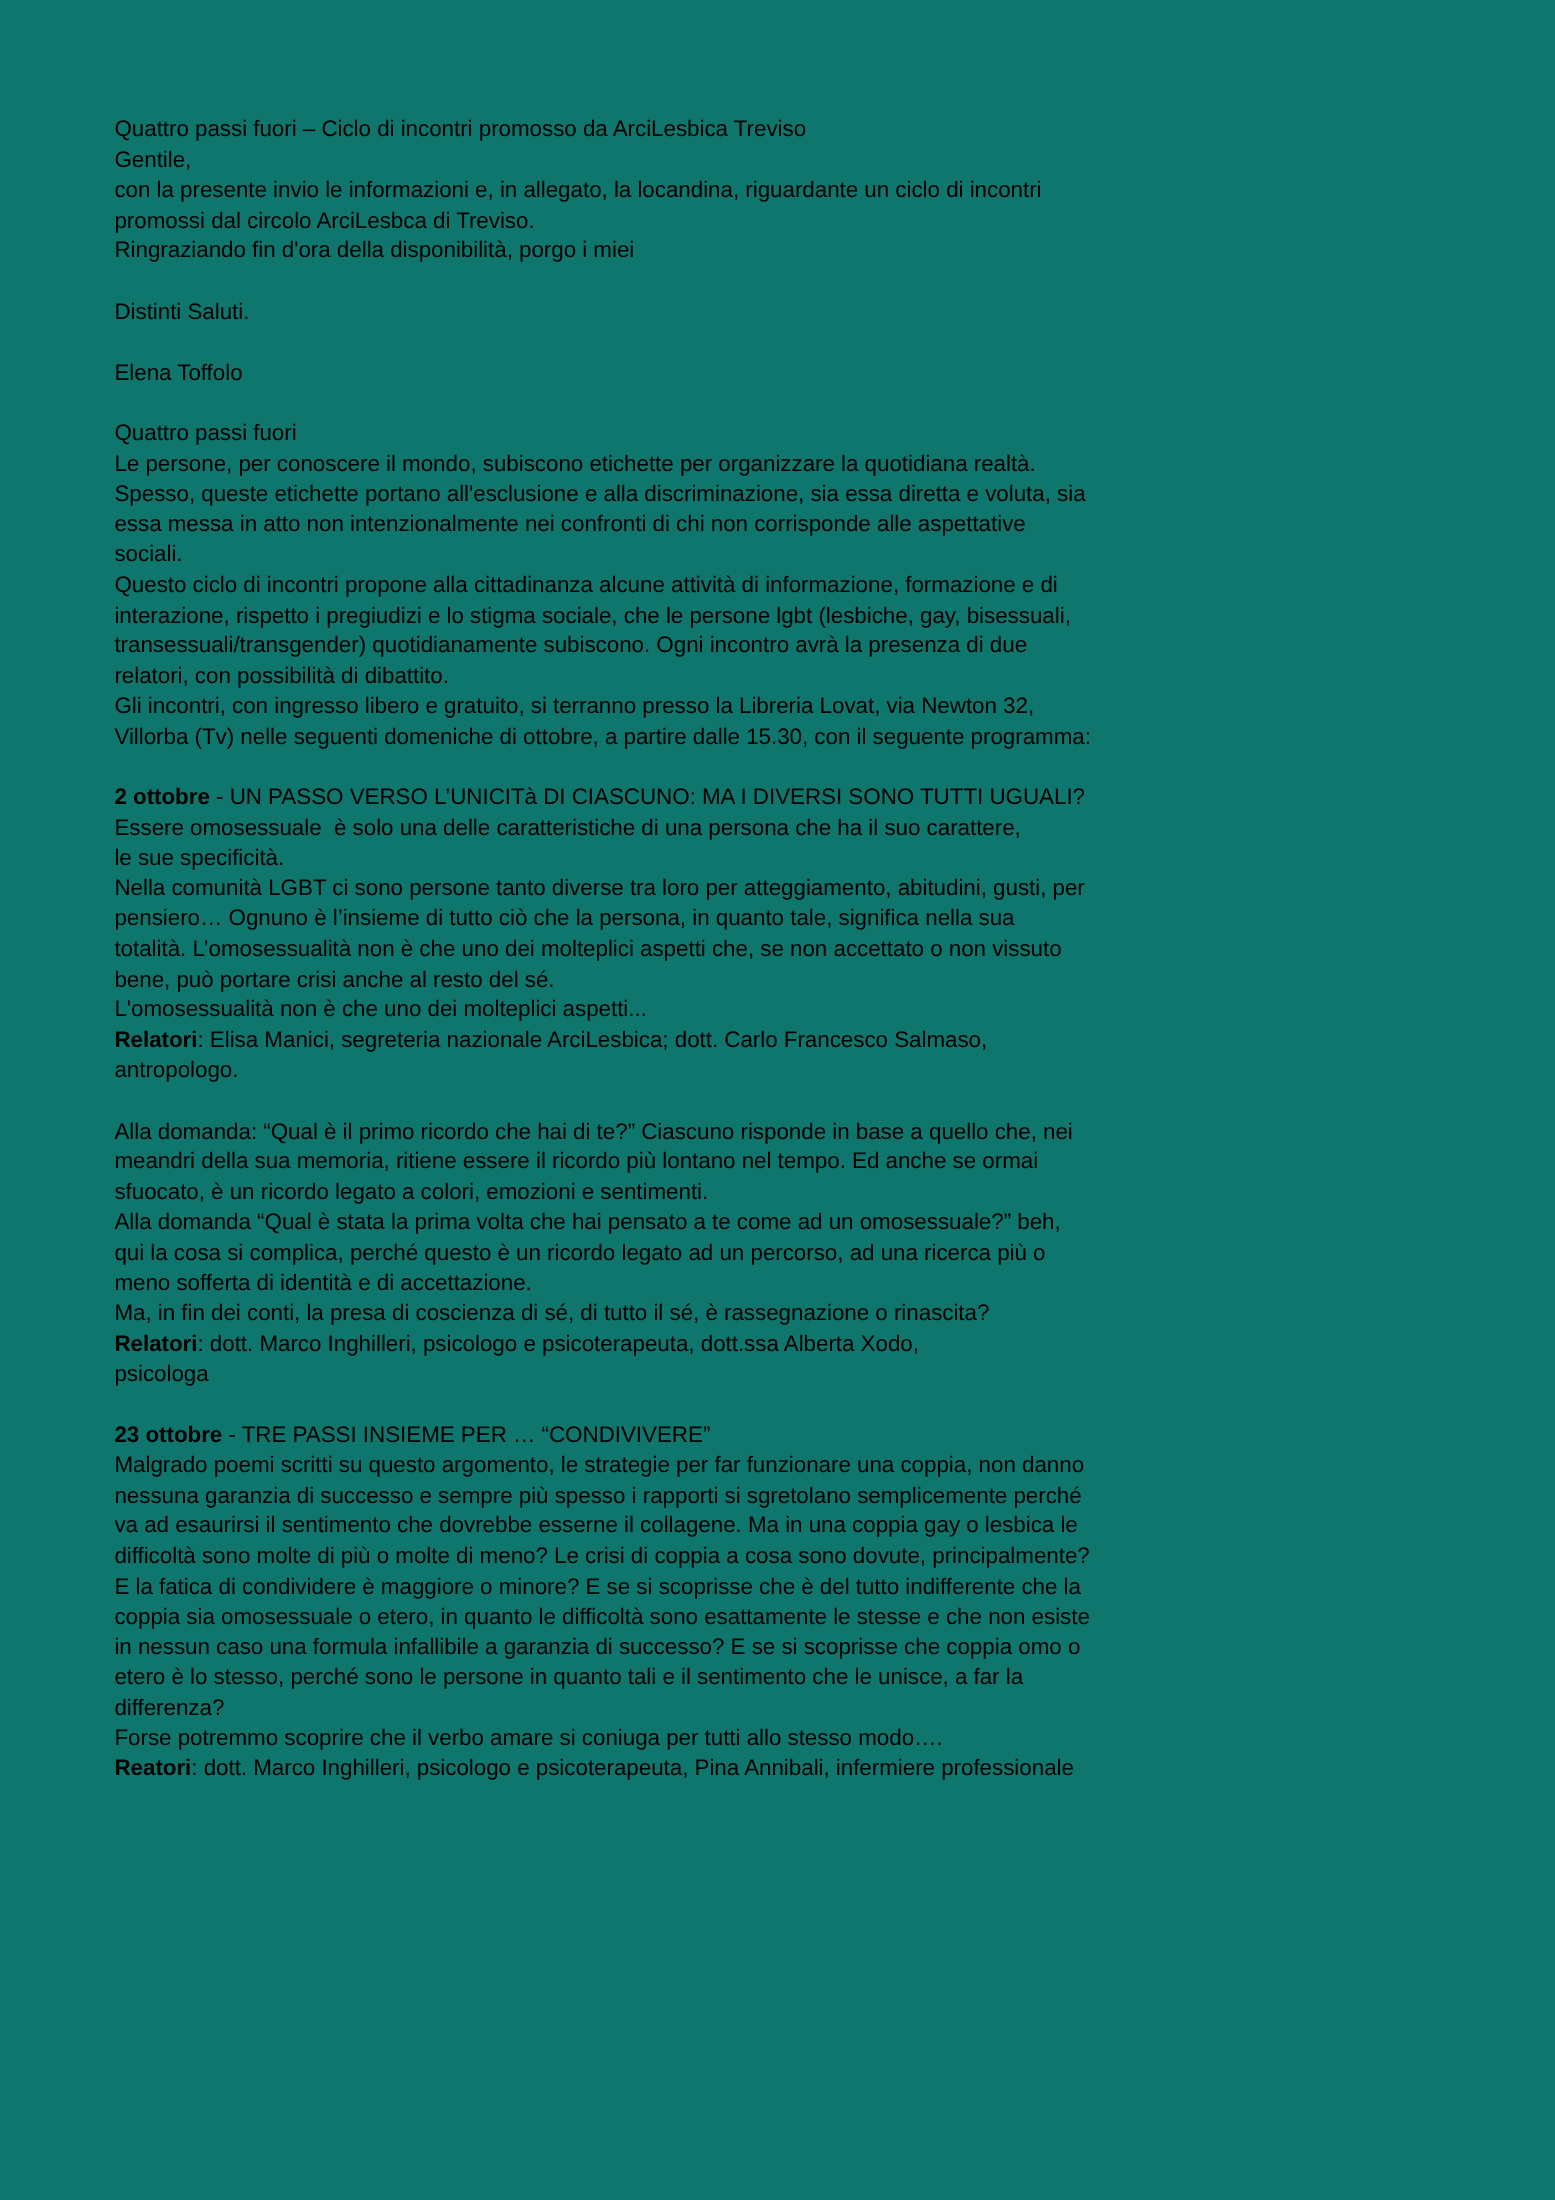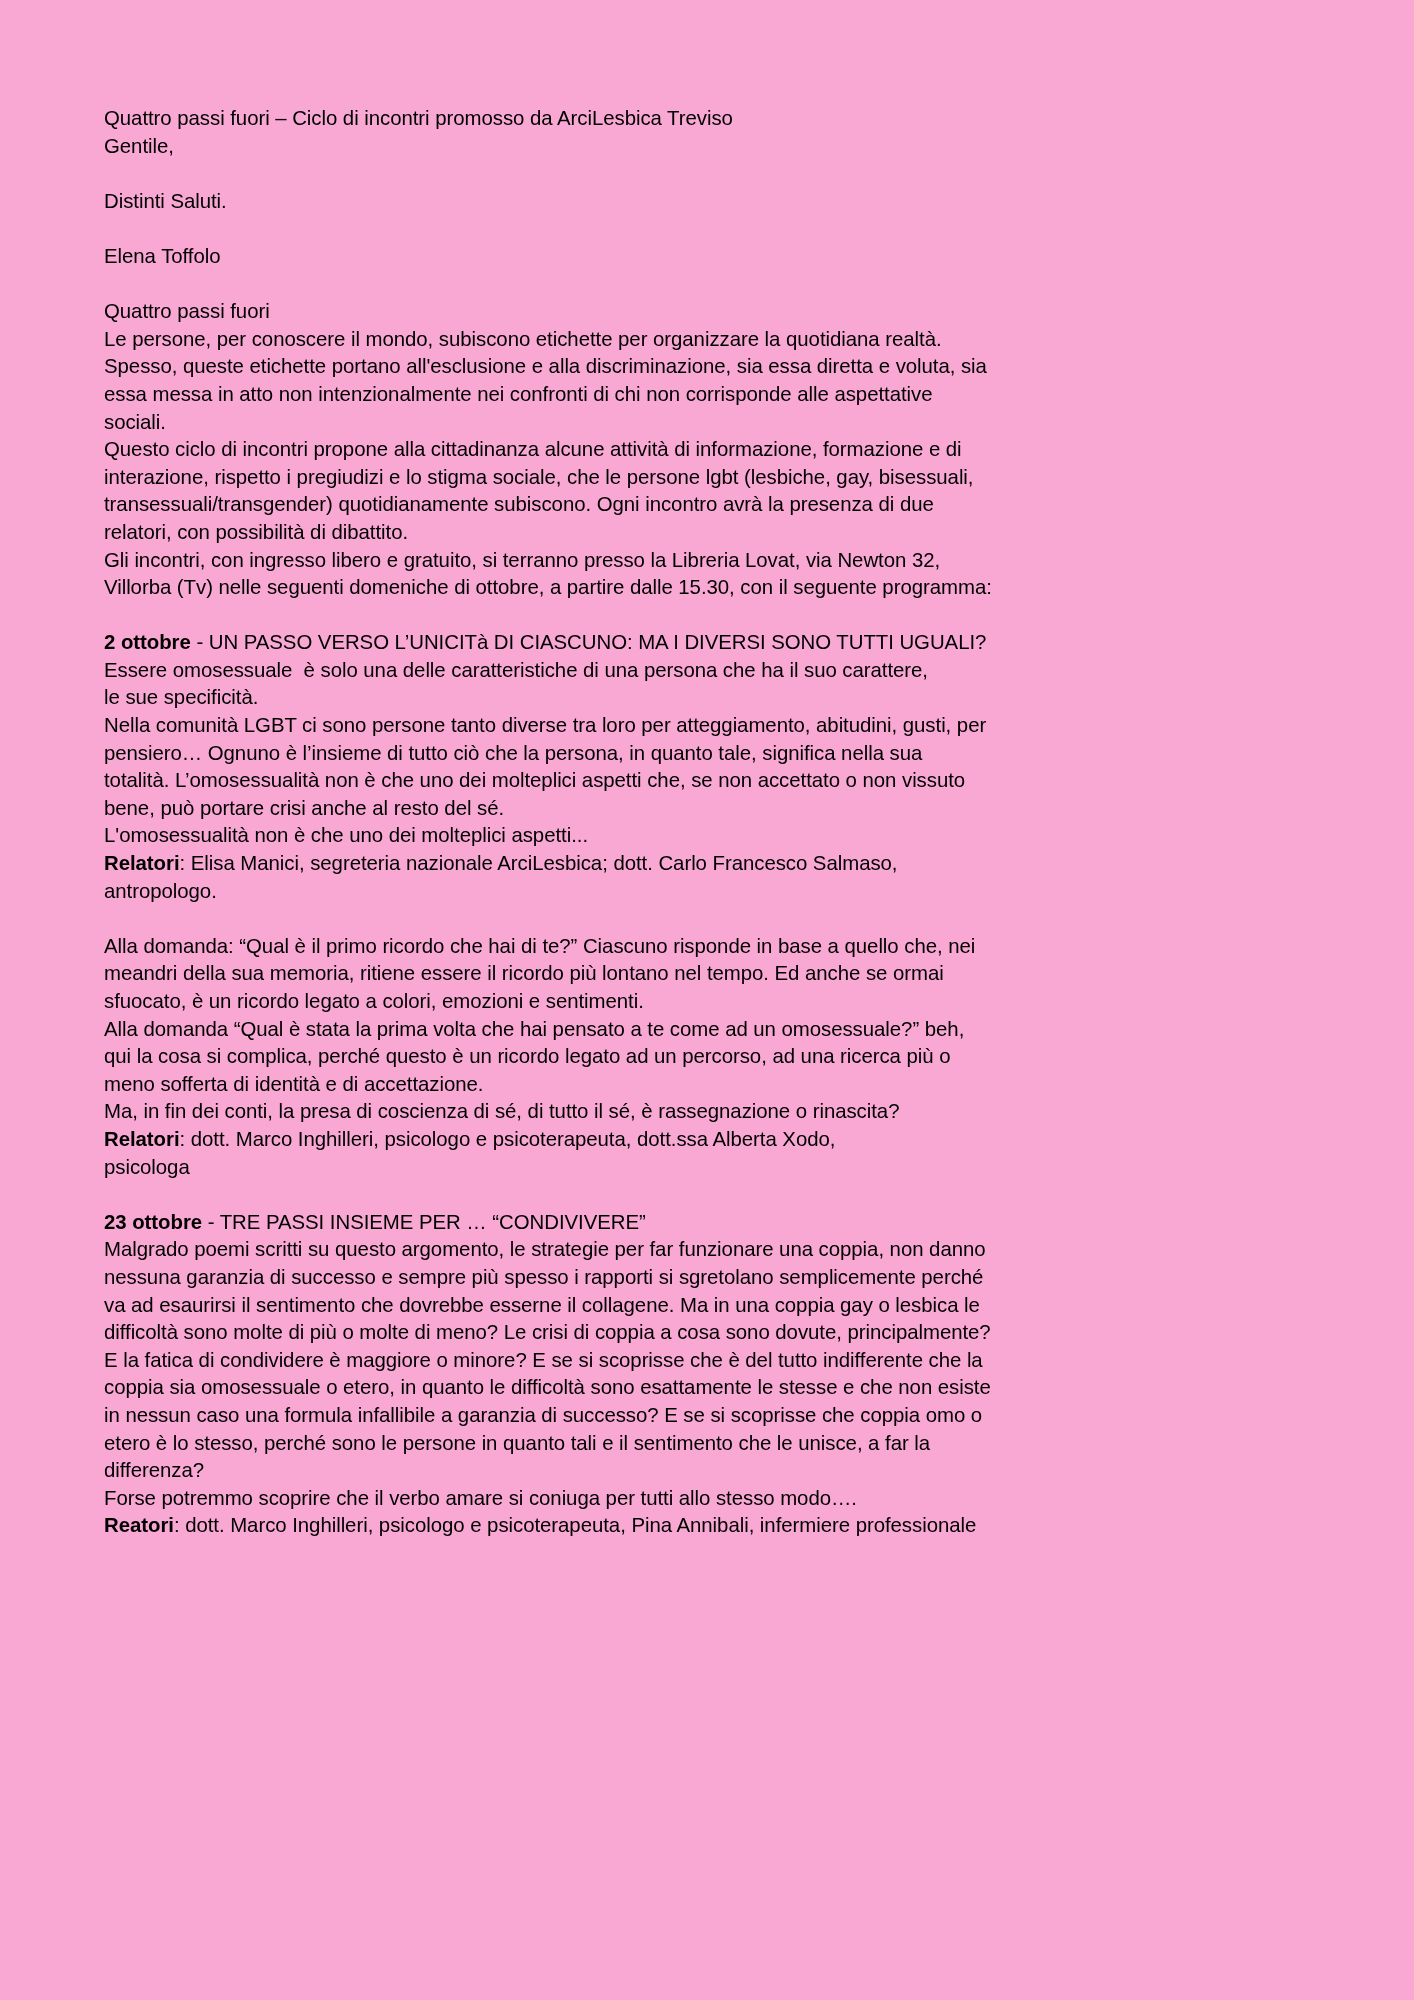--- a/index.html
+++ b/index.html
@@ -11,21 +11,21 @@
     width: 1414px;
     height: 2000px;
     font-family: "Liberation Sans", sans-serif;
     color: #000000;
     -webkit-font-smoothing: antialiased;
   }
   .page {
     position: relative;
     width: 1414px;
     height: 2000px;
-    background: #f9a8d4;
+    background: #0f766e;
     box-sizing: border-box;
     padding: 105px 130px 0 104px;
   }
   .doc-body {
     width: 920px;
     font-size: 20.4px;
     line-height: 27.6px;
     text-align: justify;
     text-justify: inter-word;
     letter-spacing: -0.05px;
@@ -52,20 +52,25 @@
 </style>
 </head>
 <body>
 
 <div class="page">
   <div class="doc-body">
 
     <div class="para nowrap-block">
       <span class="line">Quattro passi fuori – Ciclo di incontri promosso da ArciLesbica Treviso</span>
       <span class="line">Gentile,</span>
+    </div>
+    <div class="para">
+      <span class="line">con la presente invio le informazioni e, in allegato, la locandina, riguardante un ciclo di incontri</span>
+      <span class="line">promossi dal circolo ArciLesbca di Treviso.</span>
+      <span class="line">Ringraziando fin d'ora della disponibilità, porgo i miei</span>
     </div>
 
     <span class="spacer"></span>
 
     <div class="para nowrap-block">
       <span class="line">Distinti Saluti.</span>
     </div>
 
     <span class="spacer"></span>
 

